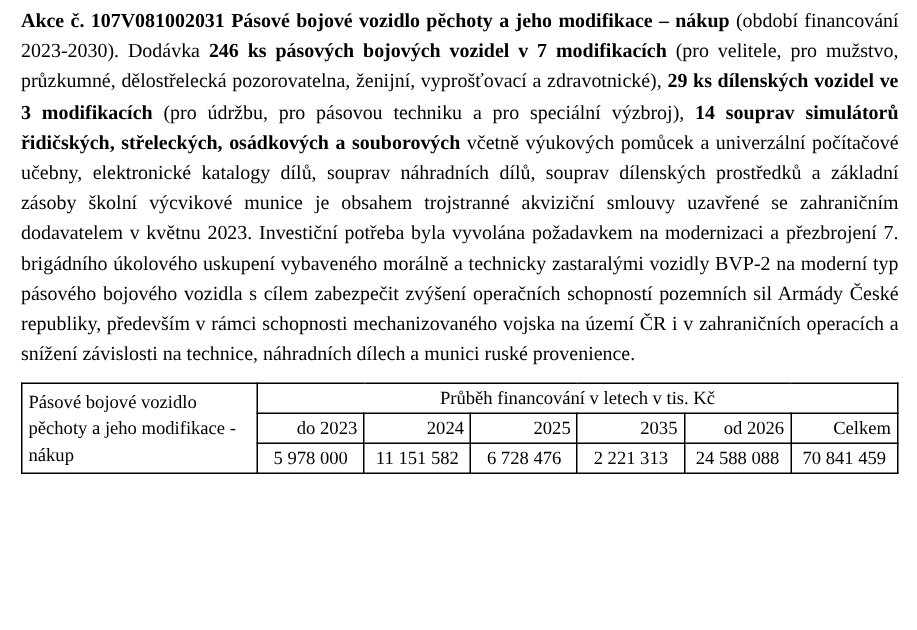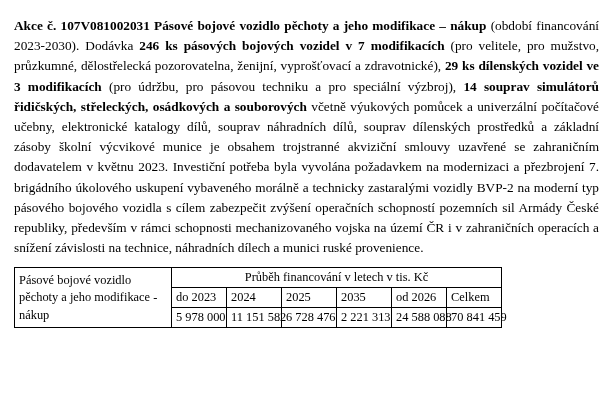--- a/index.html
+++ b/index.html
@@ -12,37 +12,37 @@
     background: #ffffff;
     font-family: "Liberation Serif", serif;
     color: #000000;
     overflow: hidden;
   }
   .page {
     position: relative;
     width: 611px;
     height: 420px;
     box-sizing: border-box;
-    padding: 16px 12px 0 14px;
+    padding: 4px 12px 0 14px;
   }
   .para {
     font-size: 13.3px;
     line-height: 1.52;
     text-align: justify;
     text-justify: inter-word;
     margin: 0;
     hyphens: none;
   }
   .b { font-weight: bold; }
 
   
   .fin-table {
     margin-top: 9px;
     border-collapse: collapse;
-    width: 488px;
+    width: 585px;
     table-layout: fixed;
   }
   .fin-table td, .fin-table th {
     border: 1.4px solid #000;
     font-size: 12.4px;
     padding: 2px 4px;
     vertical-align: middle;
     font-weight: normal;
   }
   .row-label {
@@ -52,27 +52,27 @@
     font-size: 12.6px;
     padding: 3px 5px;
   }
   .span-head {
     text-align: center;
     font-weight: bold;
     font-size: 13.2px;
     padding: 3px 0;
   }
   .col-head {
-    text-align: left;
+    text-align: right;
     font-weight: bold;
     font-size: 13px;
     padding: 3px 0;
   }
   .num {
-    text-align: right;
+    text-align: center;
     font-size: 12.8px;
     padding: 4px 2px;
     white-space: nowrap;
   }
   .c-2023 { width: 92px; }
   .c-2024 { width: 88px; }
   .c-2025 { width: 86px; }
   .c-2026 { width: 86px; }
   .c-2027 { width: 88px; }
   .c-total { width: 87px; }

